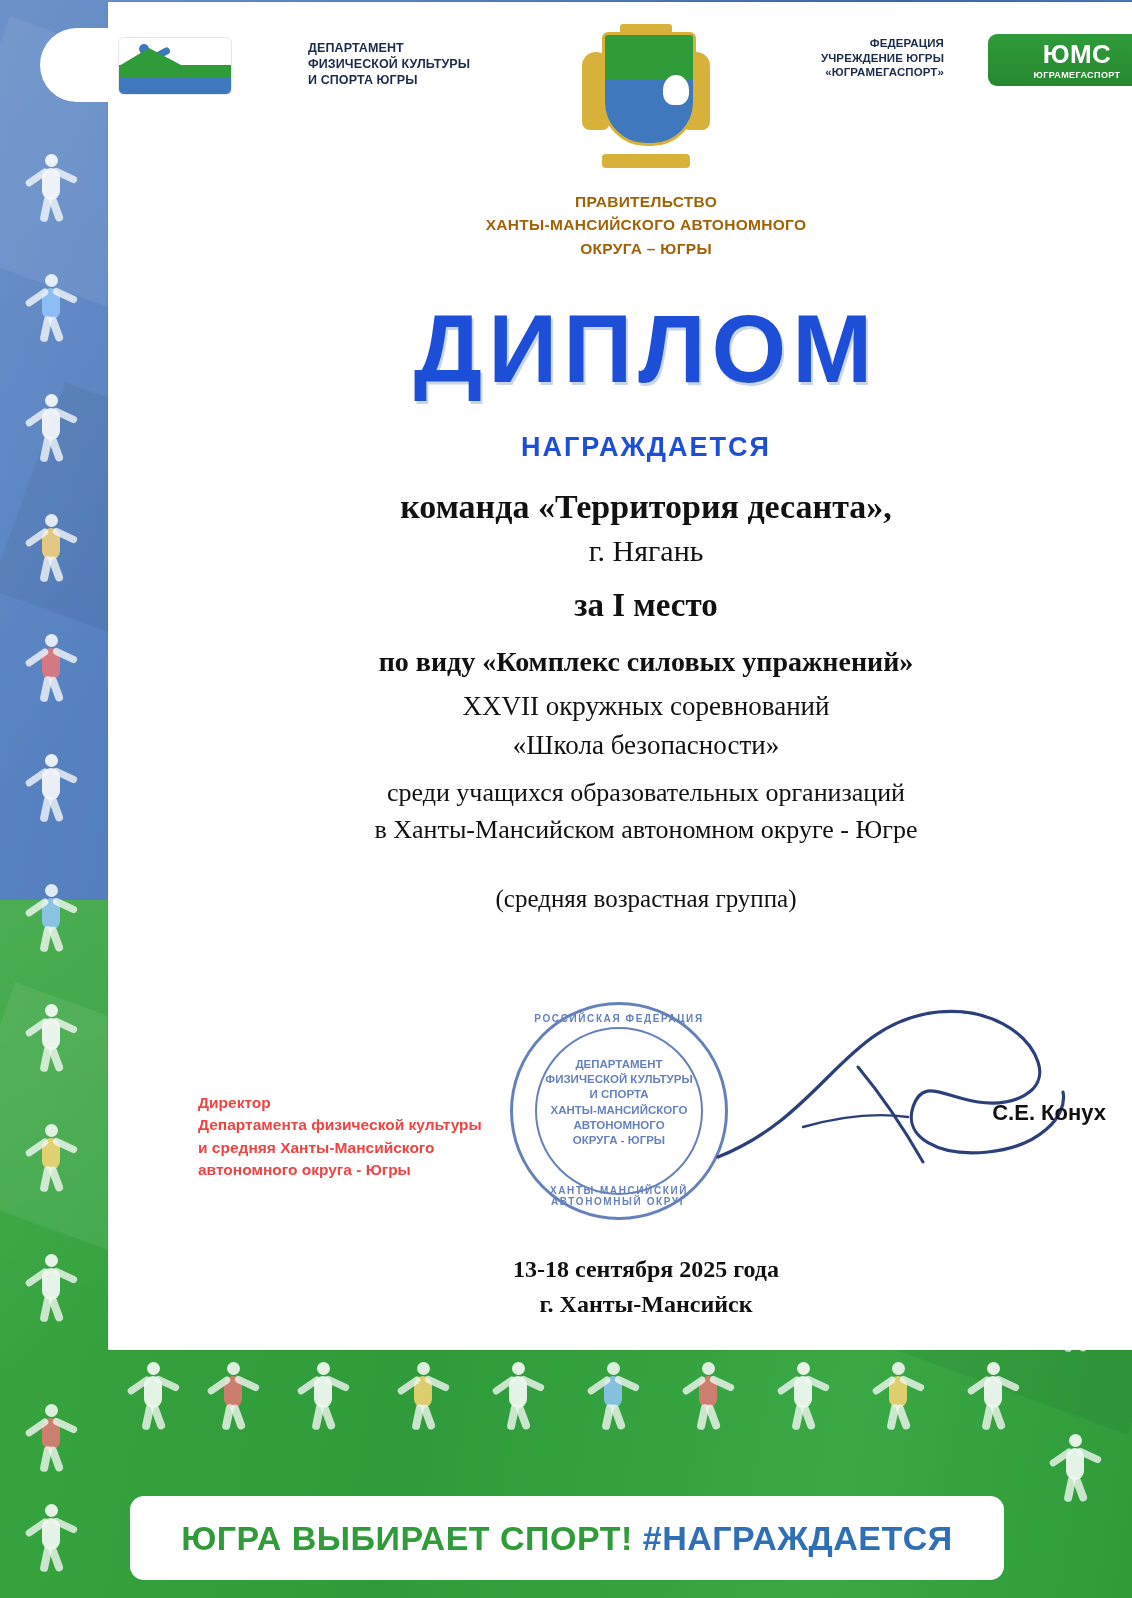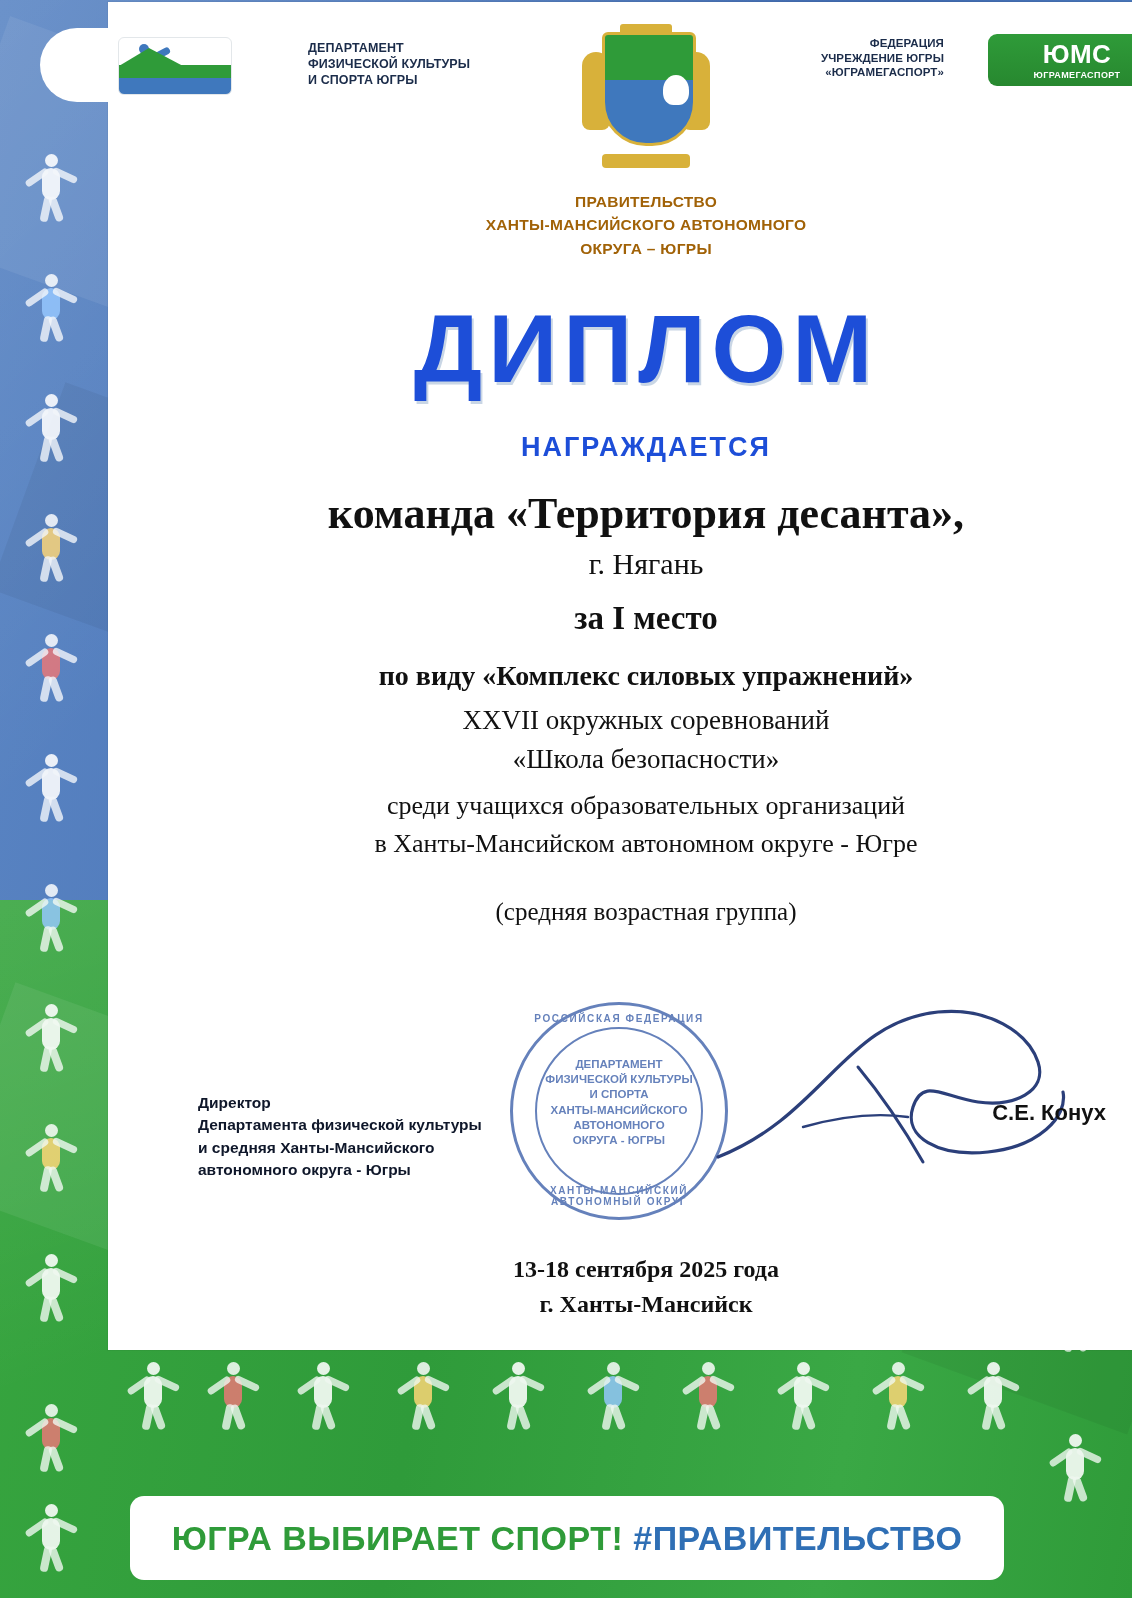--- a/index.html
+++ b/index.html
@@ -302,21 +302,21 @@
   .body-block {
     position: absolute;
     left: 60px;
     right: 60px;
     top: 482px;
     text-align: center;
     color: #111111;
     font-family: "Liberation Serif", serif;
   }
   .line-team {
-    font-size: 44px;
+    font-size: 34px;
     font-weight: 700;
     line-height: 1.35;
   }
   .line-city {
     font-size: 30px;
     line-height: 1.4;
   }
   .line-place {
     font-size: 33px;
     font-weight: 700;
@@ -355,21 +355,21 @@
 
   
   .sign-block {
     position: absolute;
     left: 90px;
     top: 1090px;
     width: 360px;
     font-size: 15.5px;
     font-weight: 700;
     line-height: 1.45;
-    color: #0f172a;
+    color: #ef4444;
   }
   .sign-name {
     position: absolute;
     right: 78px;
     top: 1098px;
     font-size: 22px;
     font-weight: 700;
     color: #111111;
   }
 
@@ -835,16 +835,16 @@
     <div class="sign-name">С.Е. Конух</div>
 
     <div class="date-block">
       <div>13-18 сентября 2025 года</div>
       <div>г. Ханты-Мансийск</div>
     </div>
   </div>
 
   <div class="slogan-bar">
     <span class="slogan-a">ЮГРА ВЫБИРАЕТ СПОРТ!</span>
-    <span class="slogan-b">#ПРАВИТЕЛЬСТВО</span>
+    <span class="slogan-b">#НАГРАЖДАЕТСЯ</span>
   </div>
 
 </div>
 
 </body></html>

